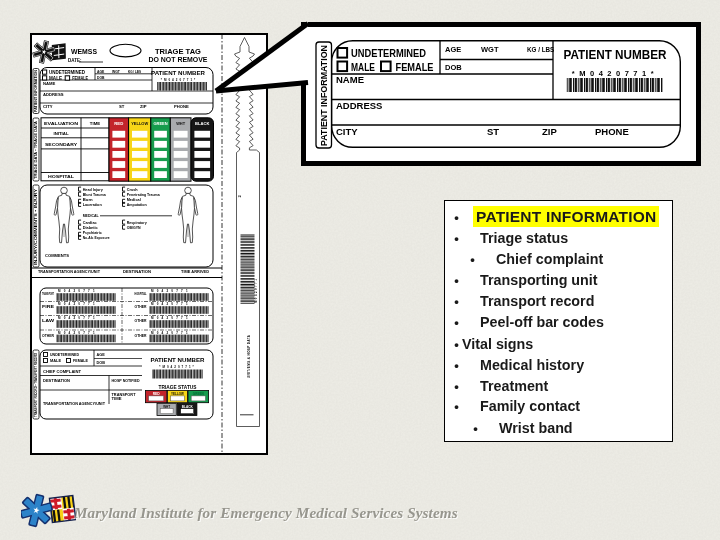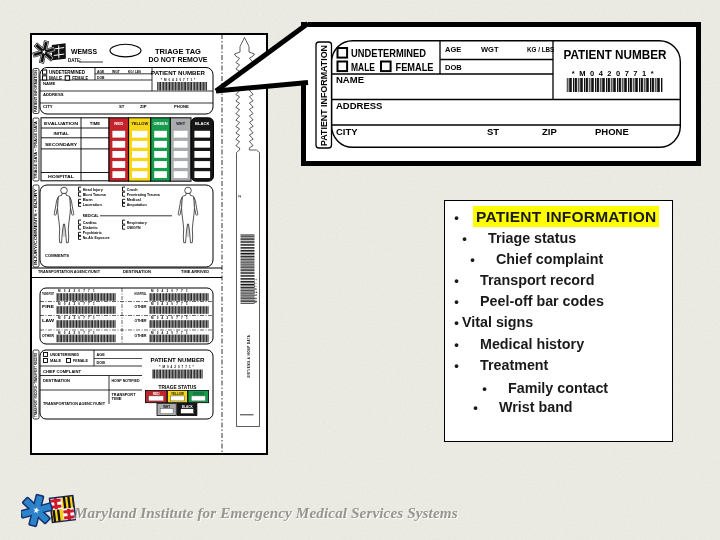--- a/index.html
+++ b/index.html
@@ -372,36 +372,37 @@
   <polygon points="8,77 100,8 100,70" fill="#fff"></polygon>
   <line x1="8" y1="77" x2="100" y2="9.5" stroke="#000" stroke-width="5"></line>
   <line x1="8" y1="77" x2="100" y2="68.5" stroke="#000" stroke-width="5"></line>
 </svg>
 
 <div class="abs" style="left:444px;top:200px;width:229px;height:242px;box-sizing:border-box;border:1.5px solid #000;background:#fff;font-weight:bold;color:#1a1a1a;">
   <div style="position:relative;padding-top:5px;">
 
     <div style="height:21.1px;line-height:21.1px;white-space:nowrap;"><span style="display:inline-block;width:11px;text-align:center;margin-left:6px;font-size:13px;">•</span><span style="display:inline-block;margin-left:11px;font-size:15.5px;background:#ffff00;padding:0 3px;letter-spacing:0.2px;">PATIENT INFORMATION</span></div>
 
-    <div style="height:21.1px;line-height:21.1px;white-space:nowrap;padding-left:8px;"><span style="display:inline-block;width:11px;text-align:center;margin-left:6px;font-size:13px;">•</span><span style="display:inline-block;margin-left:18px;font-size:14.3px;">Triage status</span></div>
+    <div style="height:21.1px;line-height:21.1px;white-space:nowrap;"><span style="display:inline-block;width:11px;text-align:center;margin-left:6px;font-size:13px;">•</span><span style="display:inline-block;margin-left:18px;font-size:14.3px;">Triage status</span></div>
 
     <div style="height:21.1px;line-height:21.1px;white-space:nowrap;padding-left:16px;"><span style="display:inline-block;width:11px;text-align:center;margin-left:6px;font-size:13px;">•</span><span style="display:inline-block;margin-left:18px;font-size:14.3px;">Chief complaint</span></div>
 
+    <div style="height:21.1px;line-height:21.1px;white-space:nowrap;"><span style="display:inline-block;width:11px;text-align:center;margin-left:6px;font-size:13px;">•</span><span style="display:inline-block;margin-left:18px;font-size:14.3px;">Transporting unit</span></div>
 
     <div style="height:21.1px;line-height:21.1px;white-space:nowrap;"><span style="display:inline-block;width:11px;text-align:center;margin-left:6px;font-size:13px;">•</span><span style="display:inline-block;margin-left:18px;font-size:14.3px;">Transport record</span></div>
 
     <div style="height:21.1px;line-height:21.1px;white-space:nowrap;"><span style="display:inline-block;width:11px;text-align:center;margin-left:6px;font-size:13px;">•</span><span style="display:inline-block;margin-left:18px;font-size:14.3px;">Peel-off bar codes</span></div>
 
     <div style="height:21.1px;line-height:21.1px;white-space:nowrap;"><span style="display:inline-block;width:11px;text-align:center;margin-left:6px;font-size:13px;">•</span><span style="display:inline-block;font-size:14.3px;">Vital signs</span></div>
 
     <div style="height:21.1px;line-height:21.1px;white-space:nowrap;"><span style="display:inline-block;width:11px;text-align:center;margin-left:6px;font-size:13px;">•</span><span style="display:inline-block;margin-left:18px;font-size:14.3px;">Medical history</span></div>
 
     <div style="height:21.1px;line-height:21.1px;white-space:nowrap;"><span style="display:inline-block;width:11px;text-align:center;margin-left:6px;font-size:13px;">•</span><span style="display:inline-block;margin-left:18px;font-size:14.3px;">Treatment</span></div>
 
-    <div style="height:21.1px;line-height:25px;white-space:nowrap;padding-left:28px;"><span style="display:inline-block;width:11px;text-align:center;margin-left:6px;font-size:13px;">•</span><span style="display:inline-block;margin-left:18px;font-size:14.3px;">Family contact</span></div>
+    <div style="height:21.1px;line-height:20px;white-space:nowrap;"><span style="display:inline-block;width:11px;text-align:center;margin-left:6px;font-size:13px;">•</span><span style="display:inline-block;margin-left:18px;font-size:14.3px;">Family contact</span></div>
 
     <div style="height:21.1px;line-height:21.1px;white-space:nowrap;padding-left:19px;"><span style="display:inline-block;width:11px;text-align:center;margin-left:6px;font-size:13px;">•</span><span style="display:inline-block;margin-left:18px;font-size:14.3px;">Wrist band</span></div>
   </div>
 </div>
 
 <svg class="abs" style="left:21px;top:488px" width="55" height="45" viewBox="0 0 58 48">
 
   <g transform="translate(30,11) rotate(-7) scale(0.93)">
     <rect x="0" y="0" width="13.5" height="14" fill="#fff"></rect>
     <path d="M0.5,3.5 h12 M6.5,0.5 v13 M0.5,10.5 h12" stroke="#cf1928" stroke-width="3.4" fill="none"></path>

